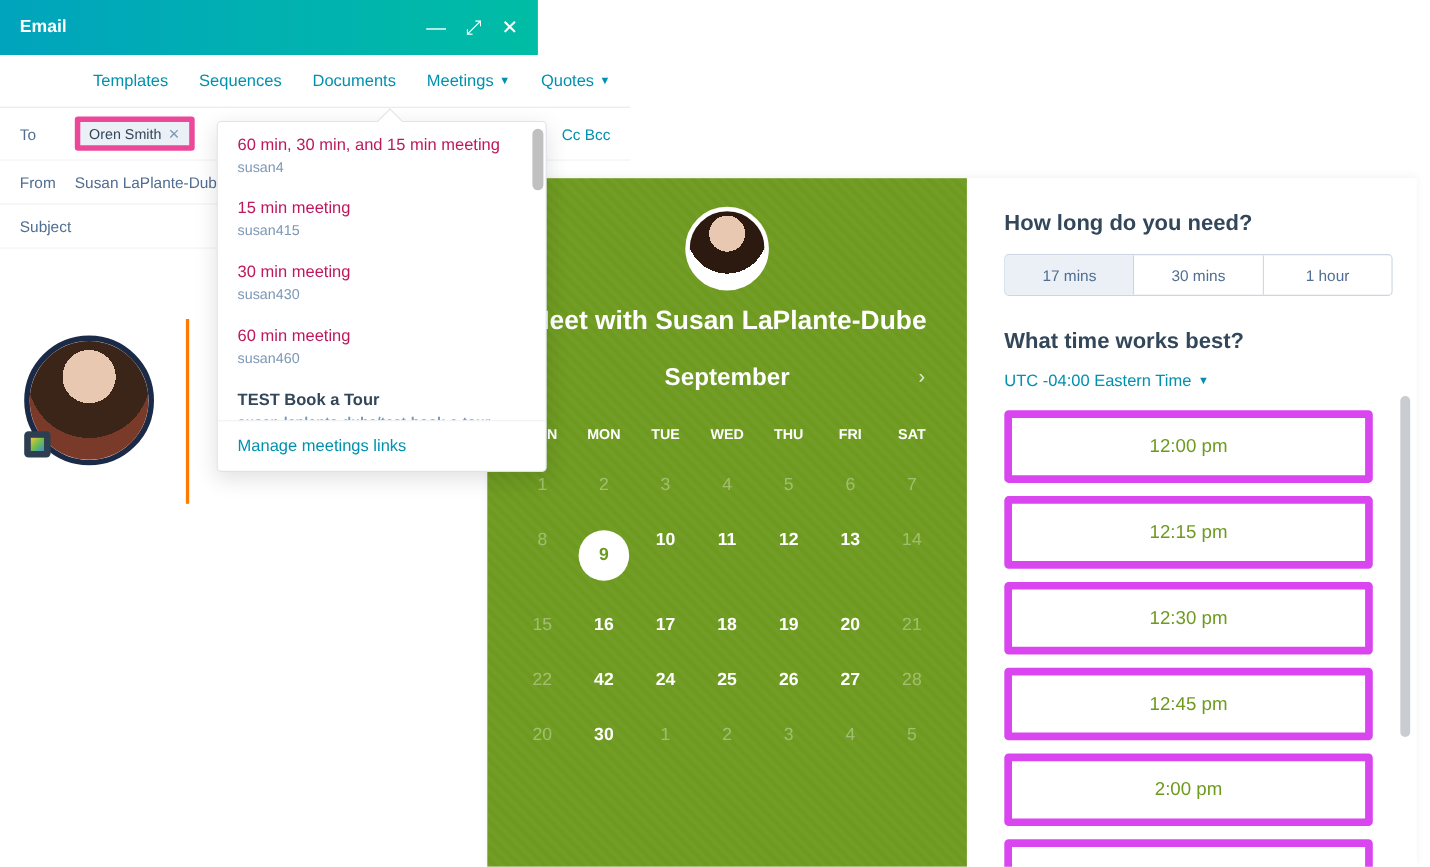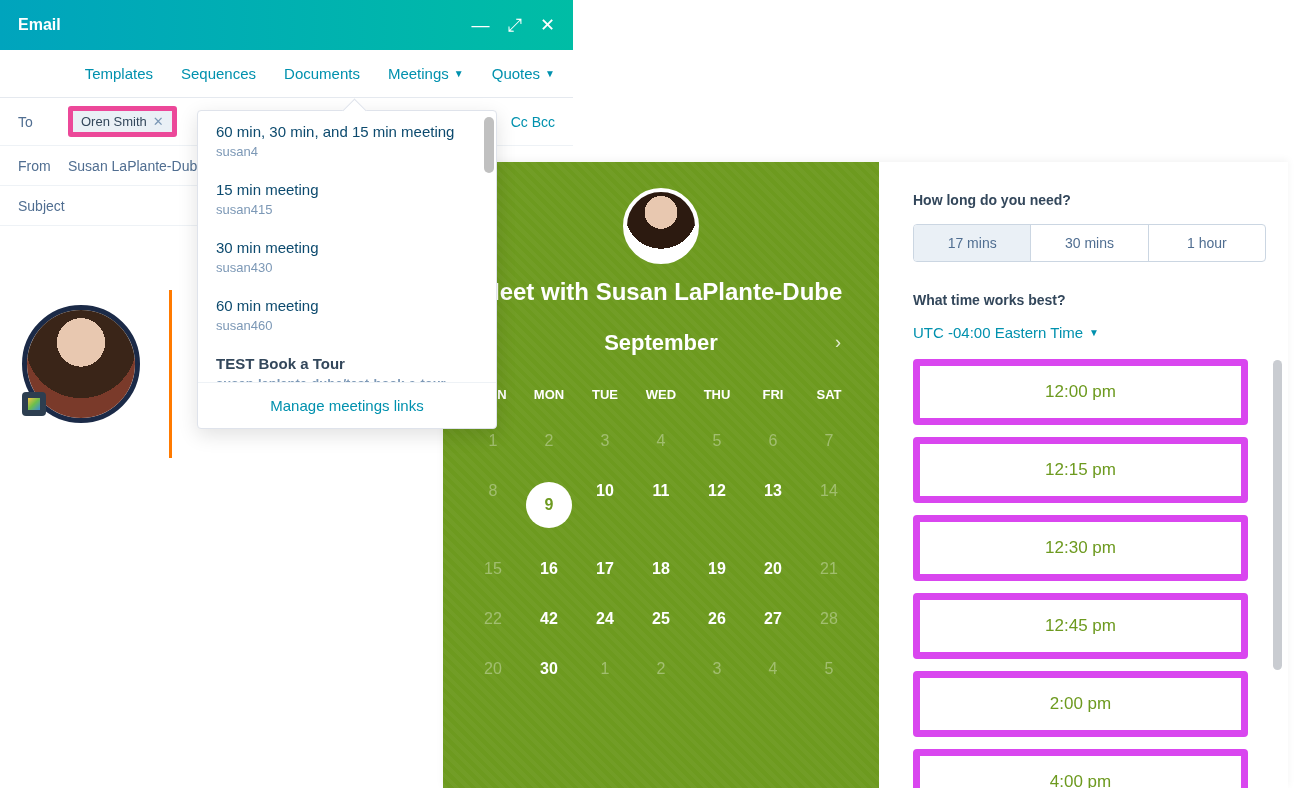--- a/index.html
+++ b/index.html
@@ -1,20 +1,20 @@
 <!DOCTYPE html>
 <html><head>
 <meta charset="utf-8">
 <style>
   * { box-sizing: border-box; margin: 0; padding: 0; font-family: -apple-system, BlinkMacSystemFont, "Segoe UI", Helvetica, Arial, sans-serif; }
   body { width: 1300px; height: 788px; position: relative; background: #fff; overflow: hidden; }
 
   
   .email-header {
-    width: 573px; height: 50px;
+    width: 489px; height: 50px;
     background: linear-gradient(90deg, #00a4bd, #00bda5);
     display: flex; align-items: center; justify-content: space-between;
     padding: 0 18px; color: #fff;
   }
   .email-header .title { font-weight: 600; font-size: 16px; }
   .email-header .ctrls { display: flex; gap: 18px; align-items: center; }
   .email-header .ctrls span { cursor: pointer; font-size: 18px; }
 
   
   .toolbar {
@@ -39,26 +39,26 @@
     box-shadow: 0 6px 20px rgba(0,0,0,0.12); z-index: 40;
   }
   .meetings-dd::before {
     content: ""; position: absolute; top: -9px; left: 148px;
     width: 16px; height: 16px; background: #fff; transform: rotate(45deg);
     border-left: 1px solid #dfe3eb; border-top: 1px solid #dfe3eb;
   }
   .dd-scroll { max-height: 300px; overflow: hidden; position: relative; }
   .dd-scrollbar { position: absolute; right: 2px; top: 6px; width: 10px; height: 56px; background: #c0c0c0; border-radius: 5px; }
   .dd-item { padding: 12px 18px 10px; cursor: pointer; }
-  .dd-item .t { color: #0c4a6e; font-size: 15px; margin-bottom: 4px; }
+  .dd-item .t { color: #be185d; font-size: 15px; margin-bottom: 4px; }
   .dd-item .s { color: #7c98b6; font-size: 13px; }
   .dd-cut { padding: 12px 18px 0; font-weight: bold; }
   .dd-cut .t { color: #33475b; font-size: 15px; margin-bottom: 4px; }
   .dd-cut .s { color: #7c98b6; font-size: 13px; white-space: nowrap; overflow: hidden; }
-  .dd-footer { border-top: 1px solid #eef2f6; padding: 14px 18px; color: #0091ae; font-size: 15px; cursor: pointer; text-align: center; }
+  .dd-footer { border-top: 1px solid #eef2f6; padding: 14px 18px; color: #0091ae; font-size: 15px; cursor: pointer; }
 
   
   .side-avatar {
     position: absolute; left: 22px; top: 305px; width: 118px; height: 118px;
     border-radius: 50%; border: 5px solid #1b2a47; overflow: hidden;
   }
   .side-avatar .bg { width: 100%; height: 100%; background: radial-gradient(circle at 50% 30%, #e8c8b0 0 26%, #3a2518 26% 60%, #7a3a2a 60%); }
   .side-badge { position: absolute; left: 22px; top: 392px; width: 24px; height: 24px; background: #2d3e50; border-radius: 4px; display: flex; align-items: center; justify-content: center; }
   .side-badge-inner { width: 12px; height: 12px; background: linear-gradient(135deg,#f6c244,#6ebf4b,#3a8ddb); }
   .orange-accent { position: absolute; left: 169px; top: 290px; width: 3px; height: 168px; background: #ff7a00; }
@@ -83,21 +83,21 @@
   .cal-day { font-size: 16px; font-weight: 600; padding: 16px 0; position: relative; }
   .cal-day.dim { color: rgba(255,255,255,0.35); font-weight: 500; }
   .cal-day.sel span {
     display: inline-flex; width: 46px; height: 46px; background: #fff; color: #6d9a1f;
     border-radius: 50%; align-items: center; justify-content: center;
   }
 
   .slots {
     flex: 1; padding: 30px 22px 0 34px; position: relative;
   }
-  .slots h3 { font-size: 14px; color: #33475b; font-weight: 700; margin-bottom: 16px; }
+  .slots h3 { font-size: 20px; color: #33475b; font-weight: 700; margin-bottom: 16px; }
   .dur-row { display: flex; border: 1px solid #cbd6e2; border-radius: 4px; overflow: hidden; margin-bottom: 30px; }
   .dur-btn { flex: 1; text-align: center; padding: 10px 0; font-size: 14px; color: #506e91; cursor: pointer; }
   .dur-btn + .dur-btn { border-left: 1px solid #cbd6e2; }
   .dur-btn.active { background: #eaf0f6; }
   .tz { color: #0091ae; font-size: 15px; display: inline-flex; align-items: center; gap: 6px; margin-bottom: 18px; cursor: pointer; }
   .slot-list { display: flex; flex-direction: column; gap: 12px; padding-right: 18px; }
   .slot { border: 7px solid #d946ef; border-radius: 4px; text-align: center; padding: 16px 0; color: #6d9a1f; font-size: 17px; font-weight: 500; cursor: pointer; }
   .slot-scrollbar { position: absolute; right: 6px; top: 198px; width: 9px; height: 310px; background: #c9ccd1; border-radius: 5px; }
 </style>
 </head>

